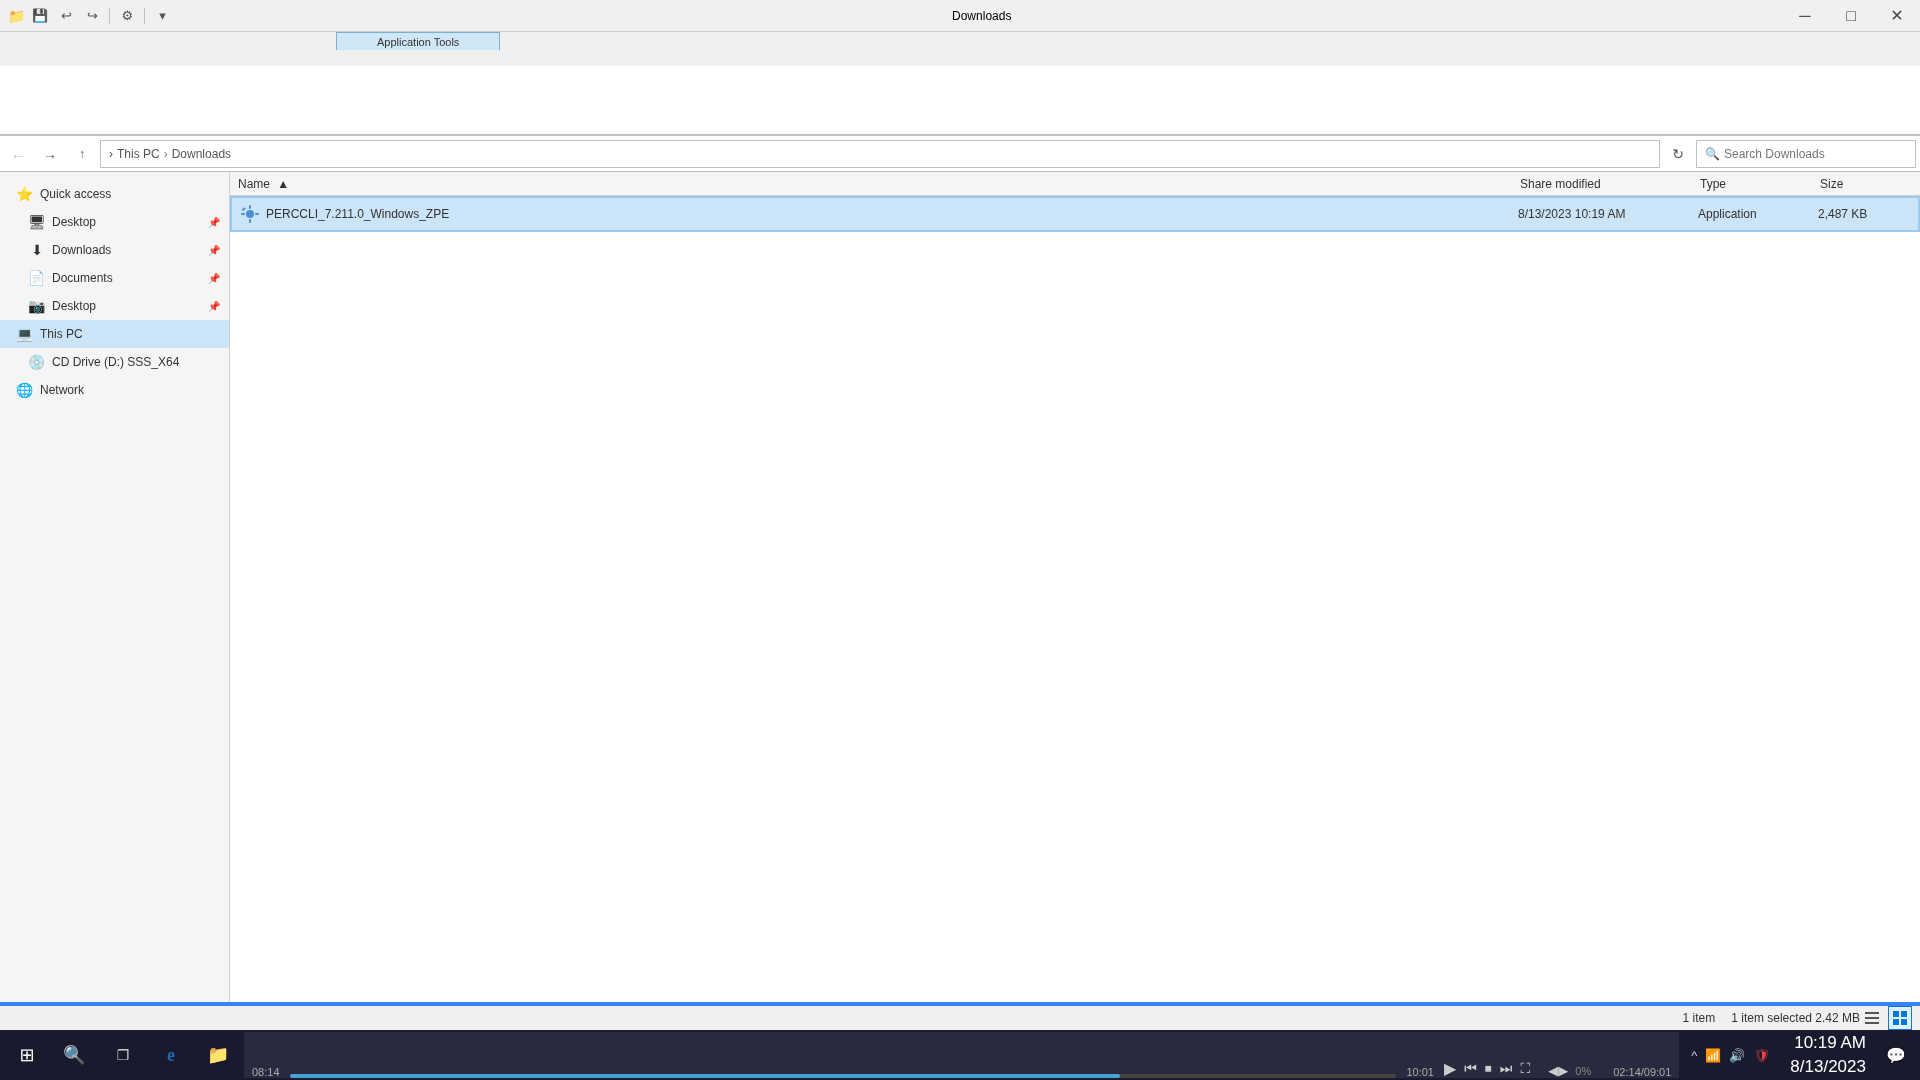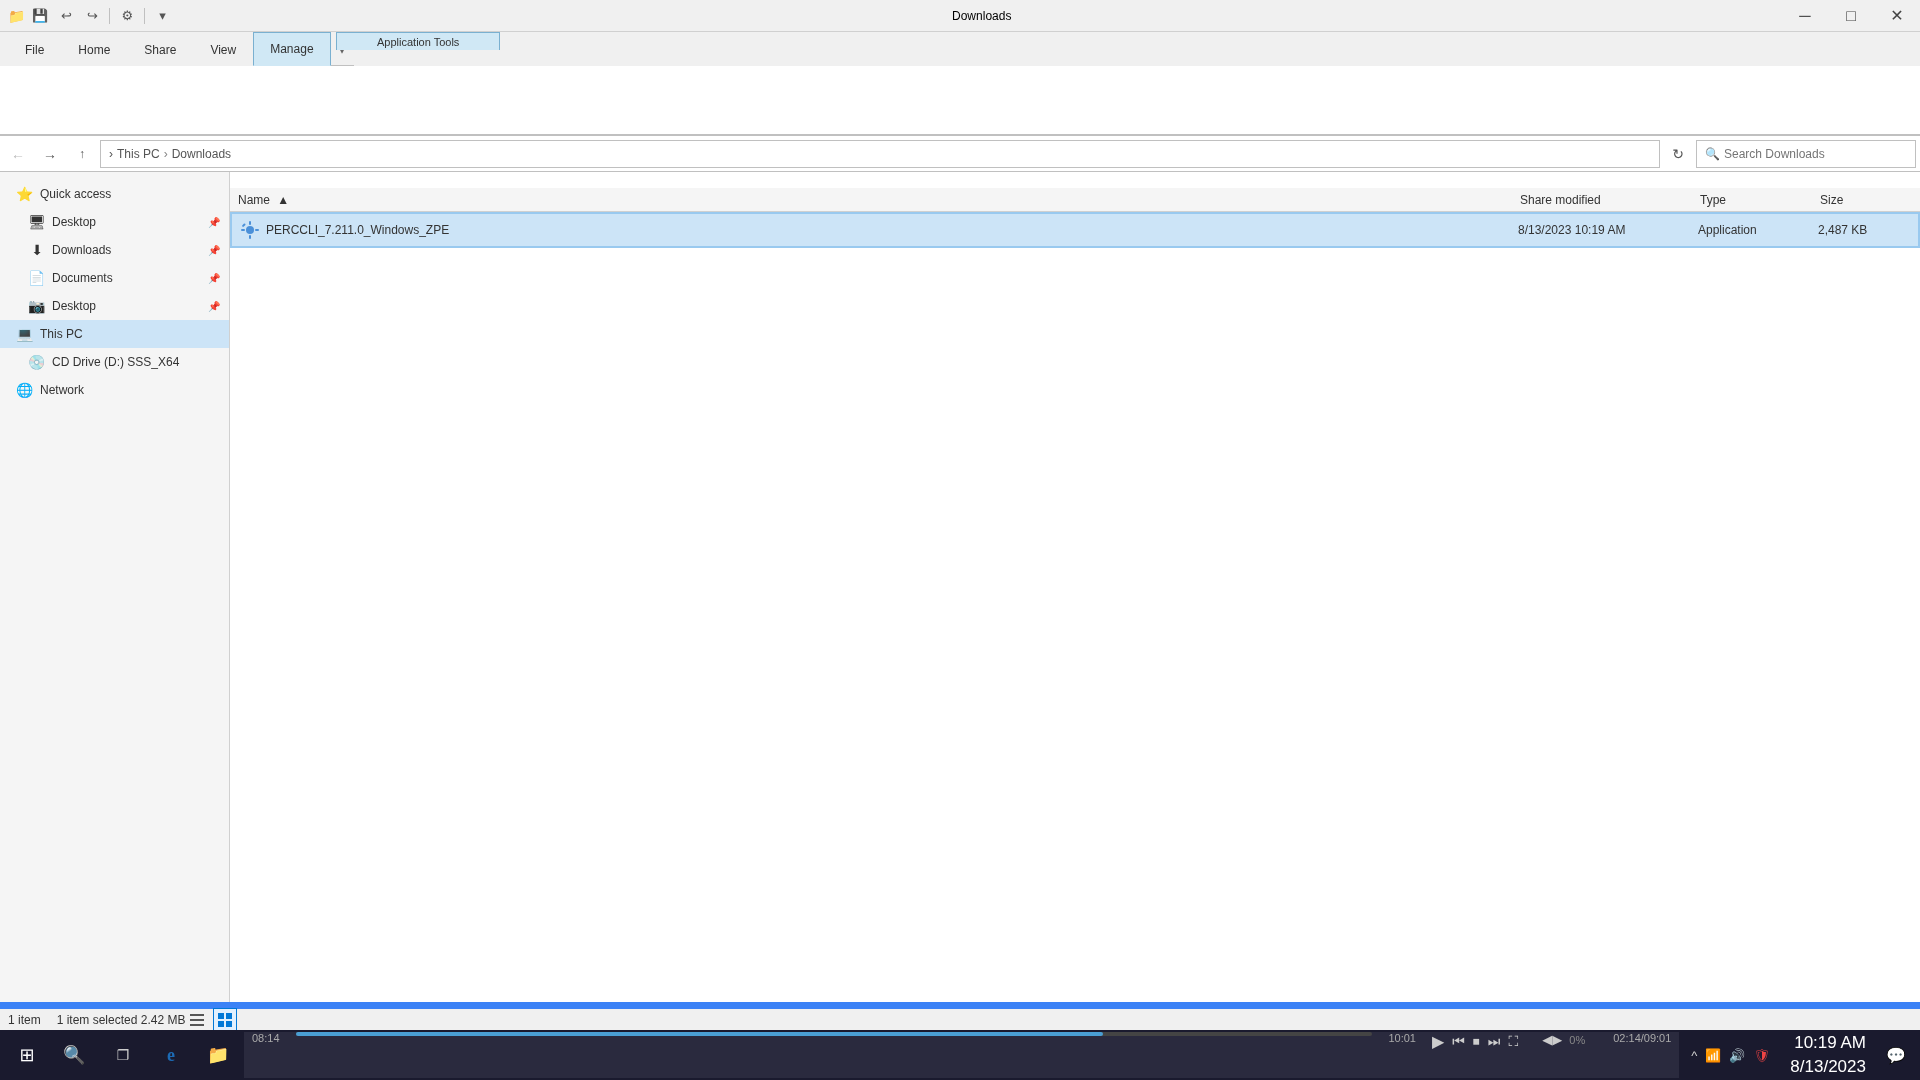--- a/index.html
+++ b/index.html
@@ -122,21 +122,20 @@
     }
     .sidebar-item.active { background: #cce4f7; }
     .sidebar-item .icon { font-size: 14px; min-width: 18px; text-align: center; }
     .sidebar-item .pin { color: #0078d7; font-size: 10px; margin-left: auto; }
 
     
     .content-area {
       flex: 1;
       background: #fff;
       overflow-y: auto;
-      margin-top: 16px;
     }
     .file-list-header {
       display: grid;
       grid-template-columns: 1fr 180px 120px 100px;
       border-bottom: 1px solid #d0d0d0;
       background: #f5f5f5;
       height: 24px;
       align-items: center;
       padding: 0 4px;
     }
@@ -179,24 +178,24 @@
       display: inline-flex;
       align-items: center;
       justify-content: center;
       font-size: 18px;
     }
 
     
     .status-bar {
       height: 28px;
       background: #f0f0f0;
-      border-top: 7px solid #3b82f6;
-      display: flex;
-      align-items: center;
-      justify-content: flex-start;
+      border-top: 4px solid #3b82f6;
+      display: flex;
+      align-items: center;
+      justify-content: flex-end;
       padding: 0 8px;
       font-size: 12px;
       color: #333;
     }
     .status-bar-right {
       display: flex;
       gap: 4px;
       align-items: center;
     }
     .view-btn {
@@ -244,23 +243,23 @@
       cursor: pointer;
       color: #ccc;
       font-size: 18px;
       padding: 0 8px;
     }
     .taskbar-media {
       flex: 1;
       height: 46px;
       background: #2a2a3e;
       display: flex;
-      align-items: flex-start;
-      padding: 0 8px;
-      gap: 16px;
+      align-items: flex-end;
+      padding: 0 8px;
+      gap: 10px;
       color: #ccc;
       font-size: 11px;
     }
     .media-progress {
       flex: 1;
       height: 4px;
       background: #444;
       border-radius: 2px;
       position: relative;
     }
@@ -382,41 +381,20 @@
     <button class="title-btn close">✕</button>
   </div>
 </div>
 
 <div class="ribbon-tabs-row">
 
   <div class="manage-label-container">
     <span>Application Tools</span>
   </div>
 
-  <div style="display:flex;align-items:flex-end;padding-left:8px;padding-top:18px;">
-    <div class="ribbon-tab">
-      <span>File</span>
-    </div>
-    <div class="ribbon-tab">
-      <span>Home</span>
-    </div>
-    <div class="ribbon-tab">
-      <span>Share</span>
-    </div>
-    <div class="ribbon-tab">
-      <span>View</span>
-    </div>
-    <div class="ribbon-tab manage-tab active">
-      <span>Manage</span>
-    </div>
-    <div style="flex:1;border-bottom:1px solid #c0c0c0;height:34px;"></div>
-    <div style="display:flex;align-items:center;padding:0 8px;border-bottom:1px solid #c0c0c0;height:34px;">
-      <button style="border:none;background:transparent;font-size:14px;cursor:pointer;color:#666;">▾</button>
-    </div>
-  </div>
 </div>
 
 <div class="ribbon-content-row">
   
 </div>
 
 <div class="address-bar">
   <button class="nav-btn disabled">←</button>
   <button class="nav-btn">→</button>
   <button class="nav-btn" style="font-size:12px;">↑</button>

